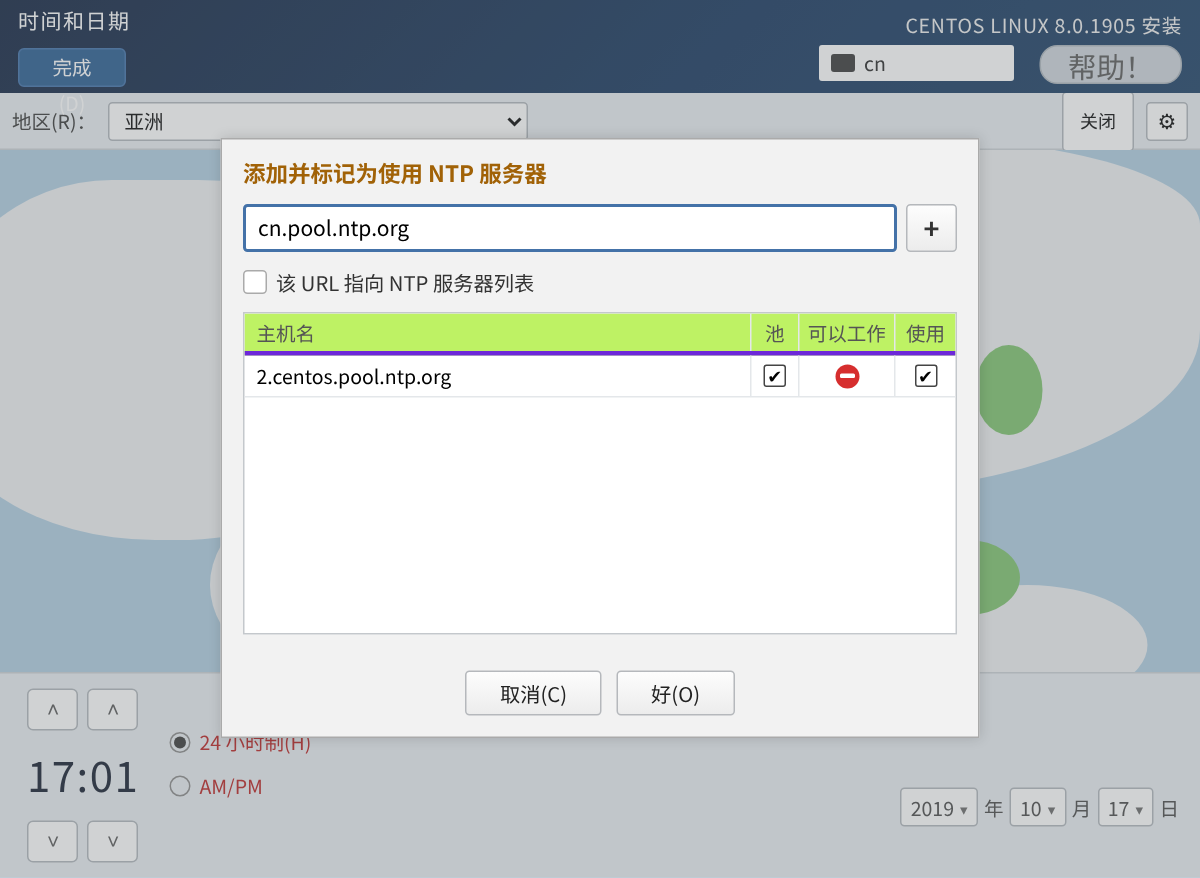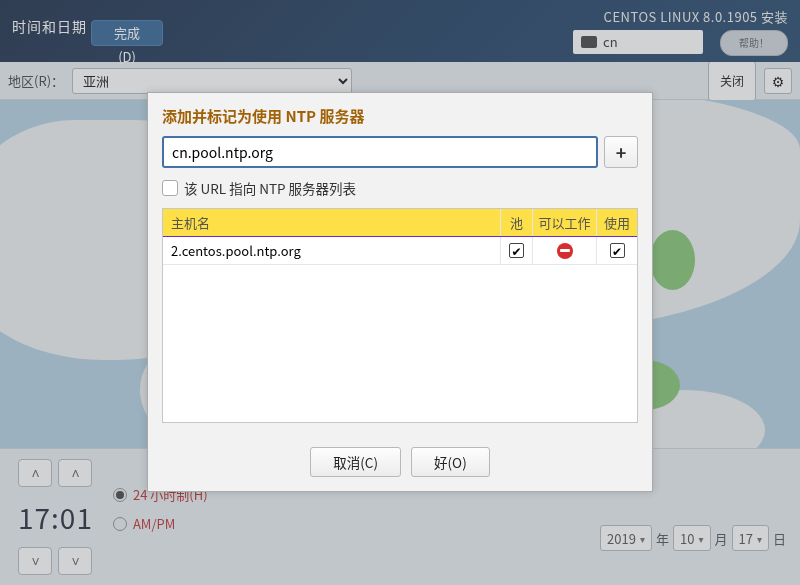--- a/index.html
+++ b/index.html
@@ -1,28 +1,28 @@
 <!DOCTYPE html>
 <html><head>
 <meta charset="utf-8">
 <style>
   * { box-sizing: border-box; margin: 0; padding: 0; font-family: "Noto Sans CJK SC","PingFang SC","Microsoft YaHei",sans-serif; }
   html,body { width: 800px; height: 585px; overflow: hidden; }
   body { background: #d8e4ea; position: relative; }
 
   
   .top-header { height: 62px; background: linear-gradient(135deg,#0a1c3a 0%,#10315a 60%,#163b62 100%); position: relative; display: flex; align-items: center; padding: 0 12px; color: #fff; }
-  .th-left { display: flex; flex-direction: row; gap: 4px; }
+  .th-left { display: flex; flex-direction: column; gap: 4px; }
   .th-title { font-size: 14px; letter-spacing: 1px; }
   .btn-done { margin-top: 4px; border: 1px solid #3b6ea8; background: #23588e; color:#fff; border-radius: 4px; font-size: 13px; height: 26px; padding: 0 14px; width: 72px; text-align: center; line-height: 24px; cursor: pointer; }
   .th-right { margin-left: auto; display: flex; align-items: center; gap: 10px; }
   .install-label { font-size: 13px; color:#eee; letter-spacing: 0.5px; }
   .lang-box { background:#fff; border-radius:2px; display:flex; align-items:center; gap:6px; padding:2px 8px; height:24px; width:130px; color:#222; font-size:13px; }
   .lang-box .kbicon { width:16px; height:12px; background:#333; border-radius:2px; display:inline-block; position:relative; }
-  .btn-help { background:#ccd3da; border:1px solid #aab2ba; color:#555; border-radius:12px; height:26px; padding:0 18px; font-size:10px; }
+  .btn-help { background:#ccd3da; border:1px solid #aab2ba; color:#555; border-radius:12px; height:26px; padding:0 18px; font-size:19px; }
 
   
   .region-row { height:38px; display:flex; align-items:center; padding:0 8px; background:#e9edf1; border-bottom:1px solid #c9cfd4; gap:8px; font-size:13px; color:#333; }
   .region-row select { height:26px; border:1px solid #aeb4ba; border-radius:3px; background:#fff; padding:0 6px; font-size:13px; min-width:280px; }
   .btn-close-icon { height:40px; border:1px solid #aeb4ba; border-radius:3px; background:#fff; width:48px; text-align:center; font-size:12px; }
   .btn-gear { height:26px; width:28px; border:1px solid #aeb4ba; border-radius:3px; background:#fff; text-align:center; font-size:14px; }
   .region-grow { flex:1; }
 
   
   .map { position:absolute; top:100px; left:0; right:0; height:348px; background:#aecde1; overflow:hidden; }
@@ -54,21 +54,21 @@
   .dialog { margin-top:92px; width:506px; background:#f2f2f2; border:1px solid #aaa; box-shadow:0 0 8px rgba(0,0,0,0.15); }
   .dlg-title { font-weight:bold; font-size:15px; padding:12px 14px 10px; color:#a16207; }
   .dlg-body { padding:0 14px 14px; }
   .input-row { display:flex; gap:6px; }
   .ntp-input { flex:1; height:32px; border:2px solid #4472a8; border-radius:3px; padding:0 8px; font-size:14px; background:#fff; }
   .btn-add { width:34px; height:32px; border:1px solid #b5b8bc; border-radius:3px; background:linear-gradient(#fdfdfd,#ececec); font-size:18px; font-weight:bold; color:#333; }
   .chk-row { display:flex; align-items:center; gap:6px; margin-top:10px; font-size:13.5px; color:#333; }
   .chk { width:16px; height:16px; border:1px solid #aaa; border-radius:3px; background:#fff; display:inline-block; }
   .table { margin-top:10px; border:1px solid #c4c8cc; background:#fff; height:215px; overflow:hidden; }
   .tr { display:flex; align-items:center; height:28px; border-bottom:1px solid #e4e7ea; font-size:13px; }
-  .tr.header { background:#fde047; color:#555; border-bottom:1px solid #6d28d9; }
+  .tr.header { background:#bef264; color:#555; border-bottom:3px solid #6d28d9; }
   .c-host { flex:1; padding:0 8px; border-right:1px solid #e4e7ea; height:100%; display:flex; align-items:center; }
   .c-pool { width:32px; text-align:center; border-right:1px solid #e4e7ea; height:100%; display:flex; align-items:center; justify-content:center; }
   .c-work { width:64px; text-align:center; border-right:1px solid #e4e7ea; height:100%; display:flex; align-items:center; justify-content:center; }
   .c-use { width:40px; text-align:center; height:100%; display:flex; align-items:center; justify-content:center; }
   .chkbox { width:15px; height:15px; border:1px solid #444; border-radius:2px; background:#fff; display:inline-flex; align-items:center; justify-content:center; font-size:12px; }
   .stop-ic { width:16px; height:16px; background:#d62e2e; border-radius:50%; position:relative; }
   .stop-ic::after { content:''; position:absolute; left:3px; right:3px; top:6px; height:3px; background:#fff; border-radius:1px; }
   .dlg-footer { display:flex; justify-content:center; gap:10px; padding:10px 14px 14px; }
   .btn-dlg { border:1px solid #b5b8bc; background:linear-gradient(#fdfdfd,#ececec); border-radius:3px; height:30px; padding:0 22px; font-size:13.5px; color:#222; }
 

